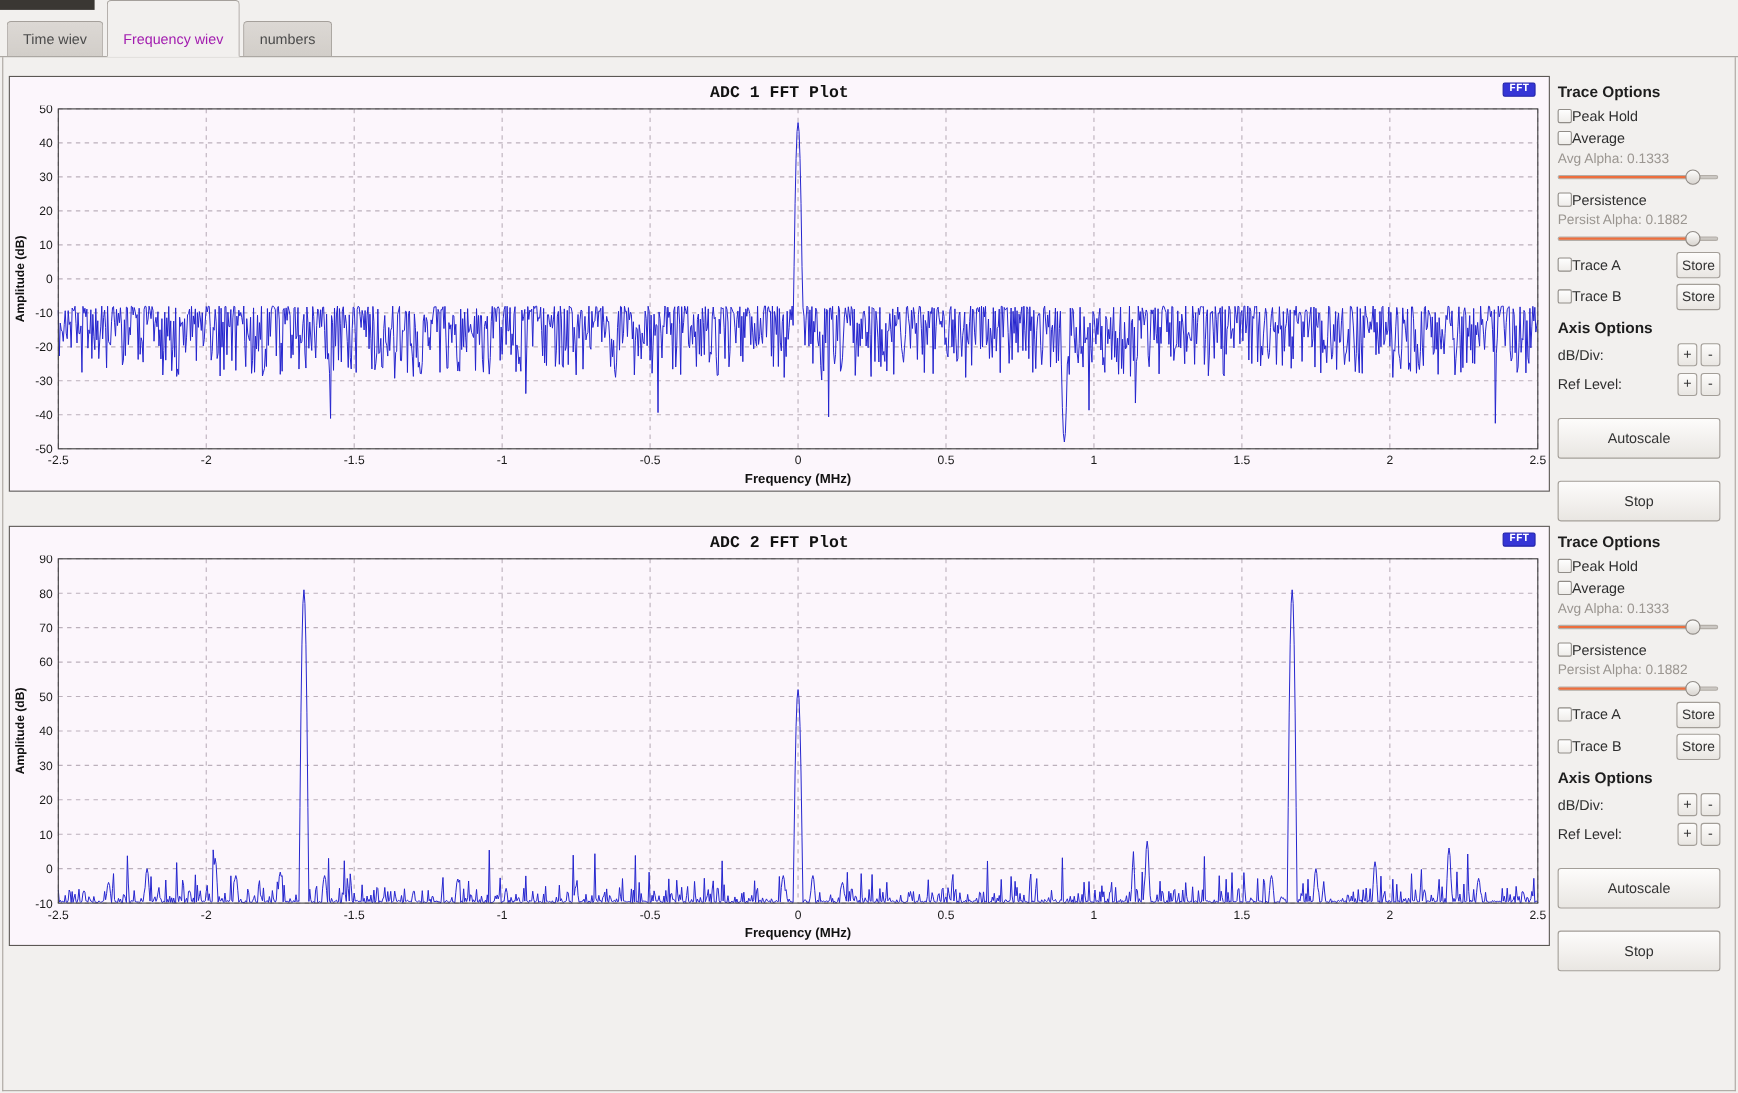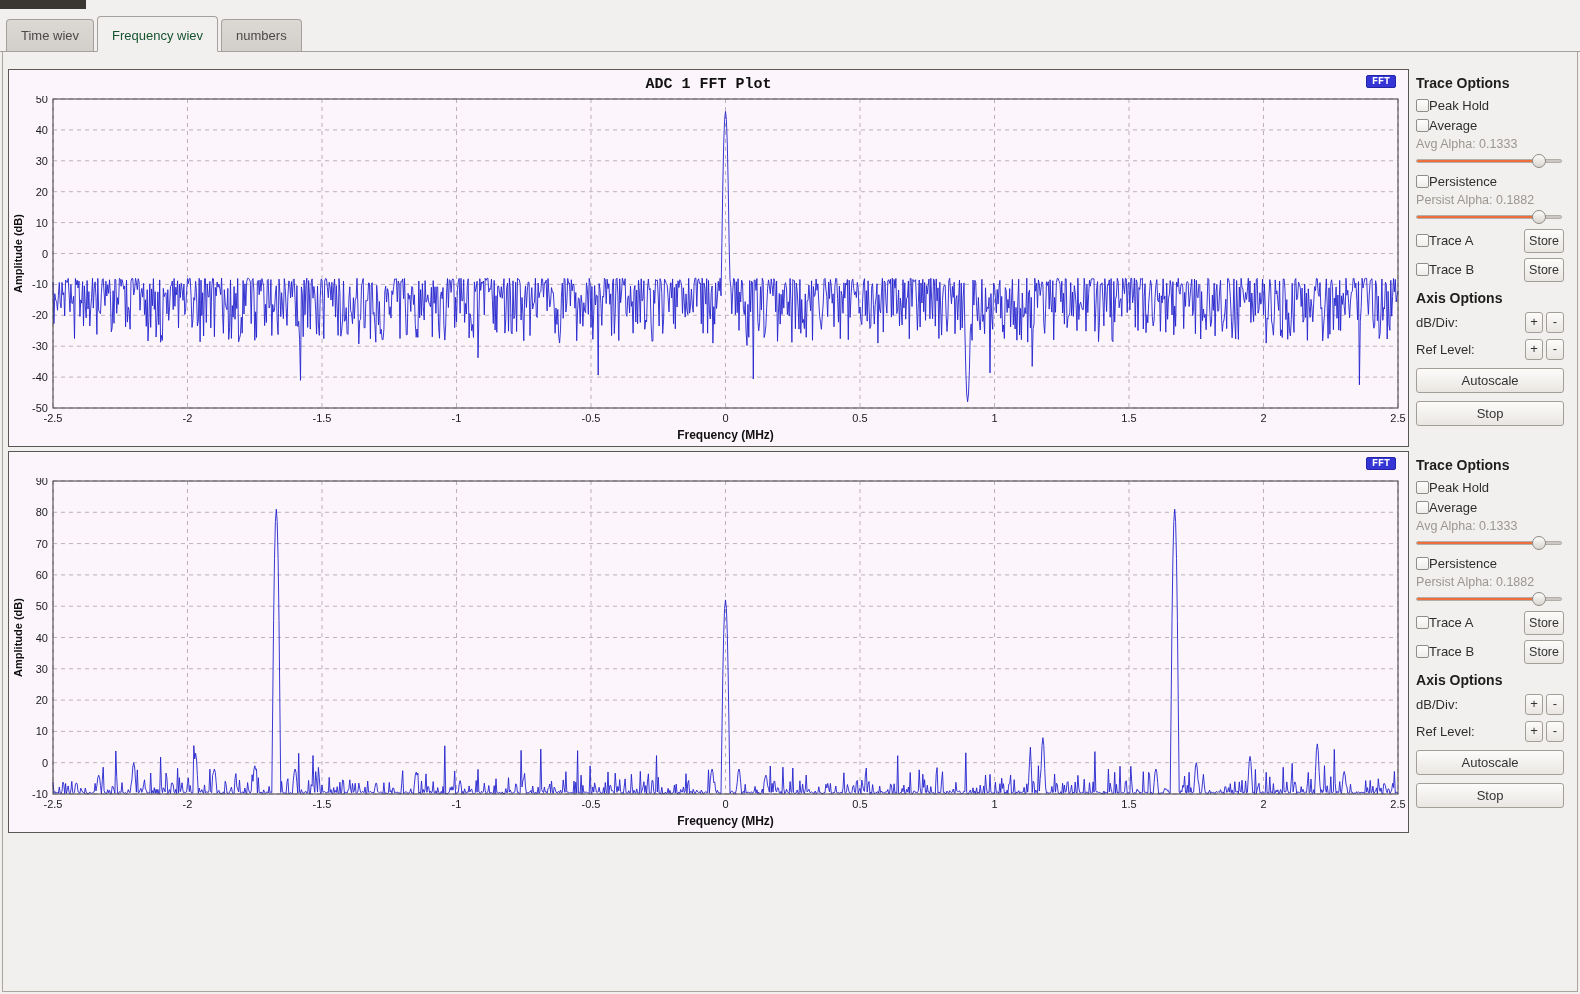--- a/index.html
+++ b/index.html
@@ -8,21 +8,21 @@
     width:1580px; height:994px; overflow:hidden; position:relative;
     background:#f2f0ee; font-family:"Liberation Sans", sans-serif; font-size:13px; color:#2e2e2e;
   }
   .top-artifact { position:absolute; left:0; top:0; width:86px; height:9px; background:#3a3733; }
 
   
   .tabbar { padding:12px 0 0 6px; height:52px; border-bottom:1px solid #a5a09b;
             display:flex; align-items:flex-end; }
   .tab { background:linear-gradient(#dcd8d4,#d2cec9); border:1px solid #a5a09b; border-bottom:none;
          border-radius:4px 4px 0 0; padding:8px 14px; margin-right:3px; color:#4a4a4a; cursor:default; }
-  .tab.active { background:#f2f0ee; color:#14532d; padding-top:11px; margin-bottom:-1px;
+  .tab.active { background:#f2f0ee; color:#a21caf; padding-top:27px; margin-bottom:-1px;
                 border-bottom:1px solid #f2f0ee; font-weight:400; }
 
   
   .page-frame { margin:0 2px; height:940px; border:1px solid #aaa59f; border-top:none;
                 padding:17px 4px 0 4px; }
   .row { display:flex; margin:0 1px 4px 1px; }
 
   
   .plot-panel { width:1402px; border:1px solid #5b5854; background:#fcf6fc; position:relative; }
   .plot-title-row { height:26px; position:relative;font-family:Liberation Mono, monospace; }
@@ -45,21 +45,21 @@
                   background:#cbc7c2; border:1px solid #b3aeA8; }
   .slider-fill { height:100%; width:84%; background:#ee6e3d; border-radius:2px; }
   .slider-handle { position:absolute; top:1px; left:calc(84% - 7px); width:14px; height:14px;
                    border-radius:8px; background:linear-gradient(#fdfdfc,#d9d5d0);
                    border:1px solid #8f8a85; }
   .trace-row { display:flex; align-items:center; justify-content:space-between; margin:4px 0; height:25px; }
   .btn { background:linear-gradient(#fdfcfb,#e9e6e2); border:1px solid #a39e98; border-radius:3px;
          color:#333; font-family:"Liberation Sans", sans-serif; font-size:12.5px; cursor:default; }
   .btn.store { padding:3px 4px; height:24px;margin-left:15px; }
   .btn.tiny { width:18px; height:21px; padding:0; margin-left:3px; font-size:13px; line-height:18px; }
-  .btn.wide { display:block; width:100%; height:25px; margin-top:8px; font-size:13px; }
+  .btn.wide { display:block; width:100%; height:37px; margin-top:20px; font-size:13px; }
   .axis-row { display:flex; align-items:center; margin:5px 0; height:22px; }
   .axis-row .spacer { flex:1; }
 </style>
 </head>
 <body>
 
 <div class="top-artifact"></div>
 
 <div class="tabbar">
   <div class="tab">Time wiev</div>
@@ -184,20 +184,21 @@
         <button class="btn tiny">-</button>
       </div>
       <button class="btn wide">Autoscale</button>
       <button class="btn wide">Stop</button>
     </div>
   </div>
 
   <div class="row">
     <div class="plot-panel" style="height:382px;">
       <div class="plot-title-row">
+        <span class="plot-title">ADC 2 FFT Plot</span>
         <span class="fft-badge">FFT</span>
       </div>
       <svg id="plot-svg-1" width="1398" height="352">
           <rect x="44" y="3" width="1345" height="313" fill="#fcf6fc"></rect>
           <line x1="44.0" y1="3" x2="44.0" y2="316" stroke="#bbb0bb" stroke-width="1" stroke-dasharray="4 4"></line>
           <text x="44.0" y="330" font-size="11" fill="#1a1a1a" text-anchor="middle">-2.5</text>
           <line x1="178.5" y1="3" x2="178.5" y2="316" stroke="#bbb0bb" stroke-width="1" stroke-dasharray="4 4"></line>
           <text x="178.5" y="330" font-size="11" fill="#1a1a1a" text-anchor="middle">-2</text>
           <line x1="313.0" y1="3" x2="313.0" y2="316" stroke="#bbb0bb" stroke-width="1" stroke-dasharray="4 4"></line>
           <text x="313.0" y="330" font-size="11" fill="#1a1a1a" text-anchor="middle">-1.5</text>

